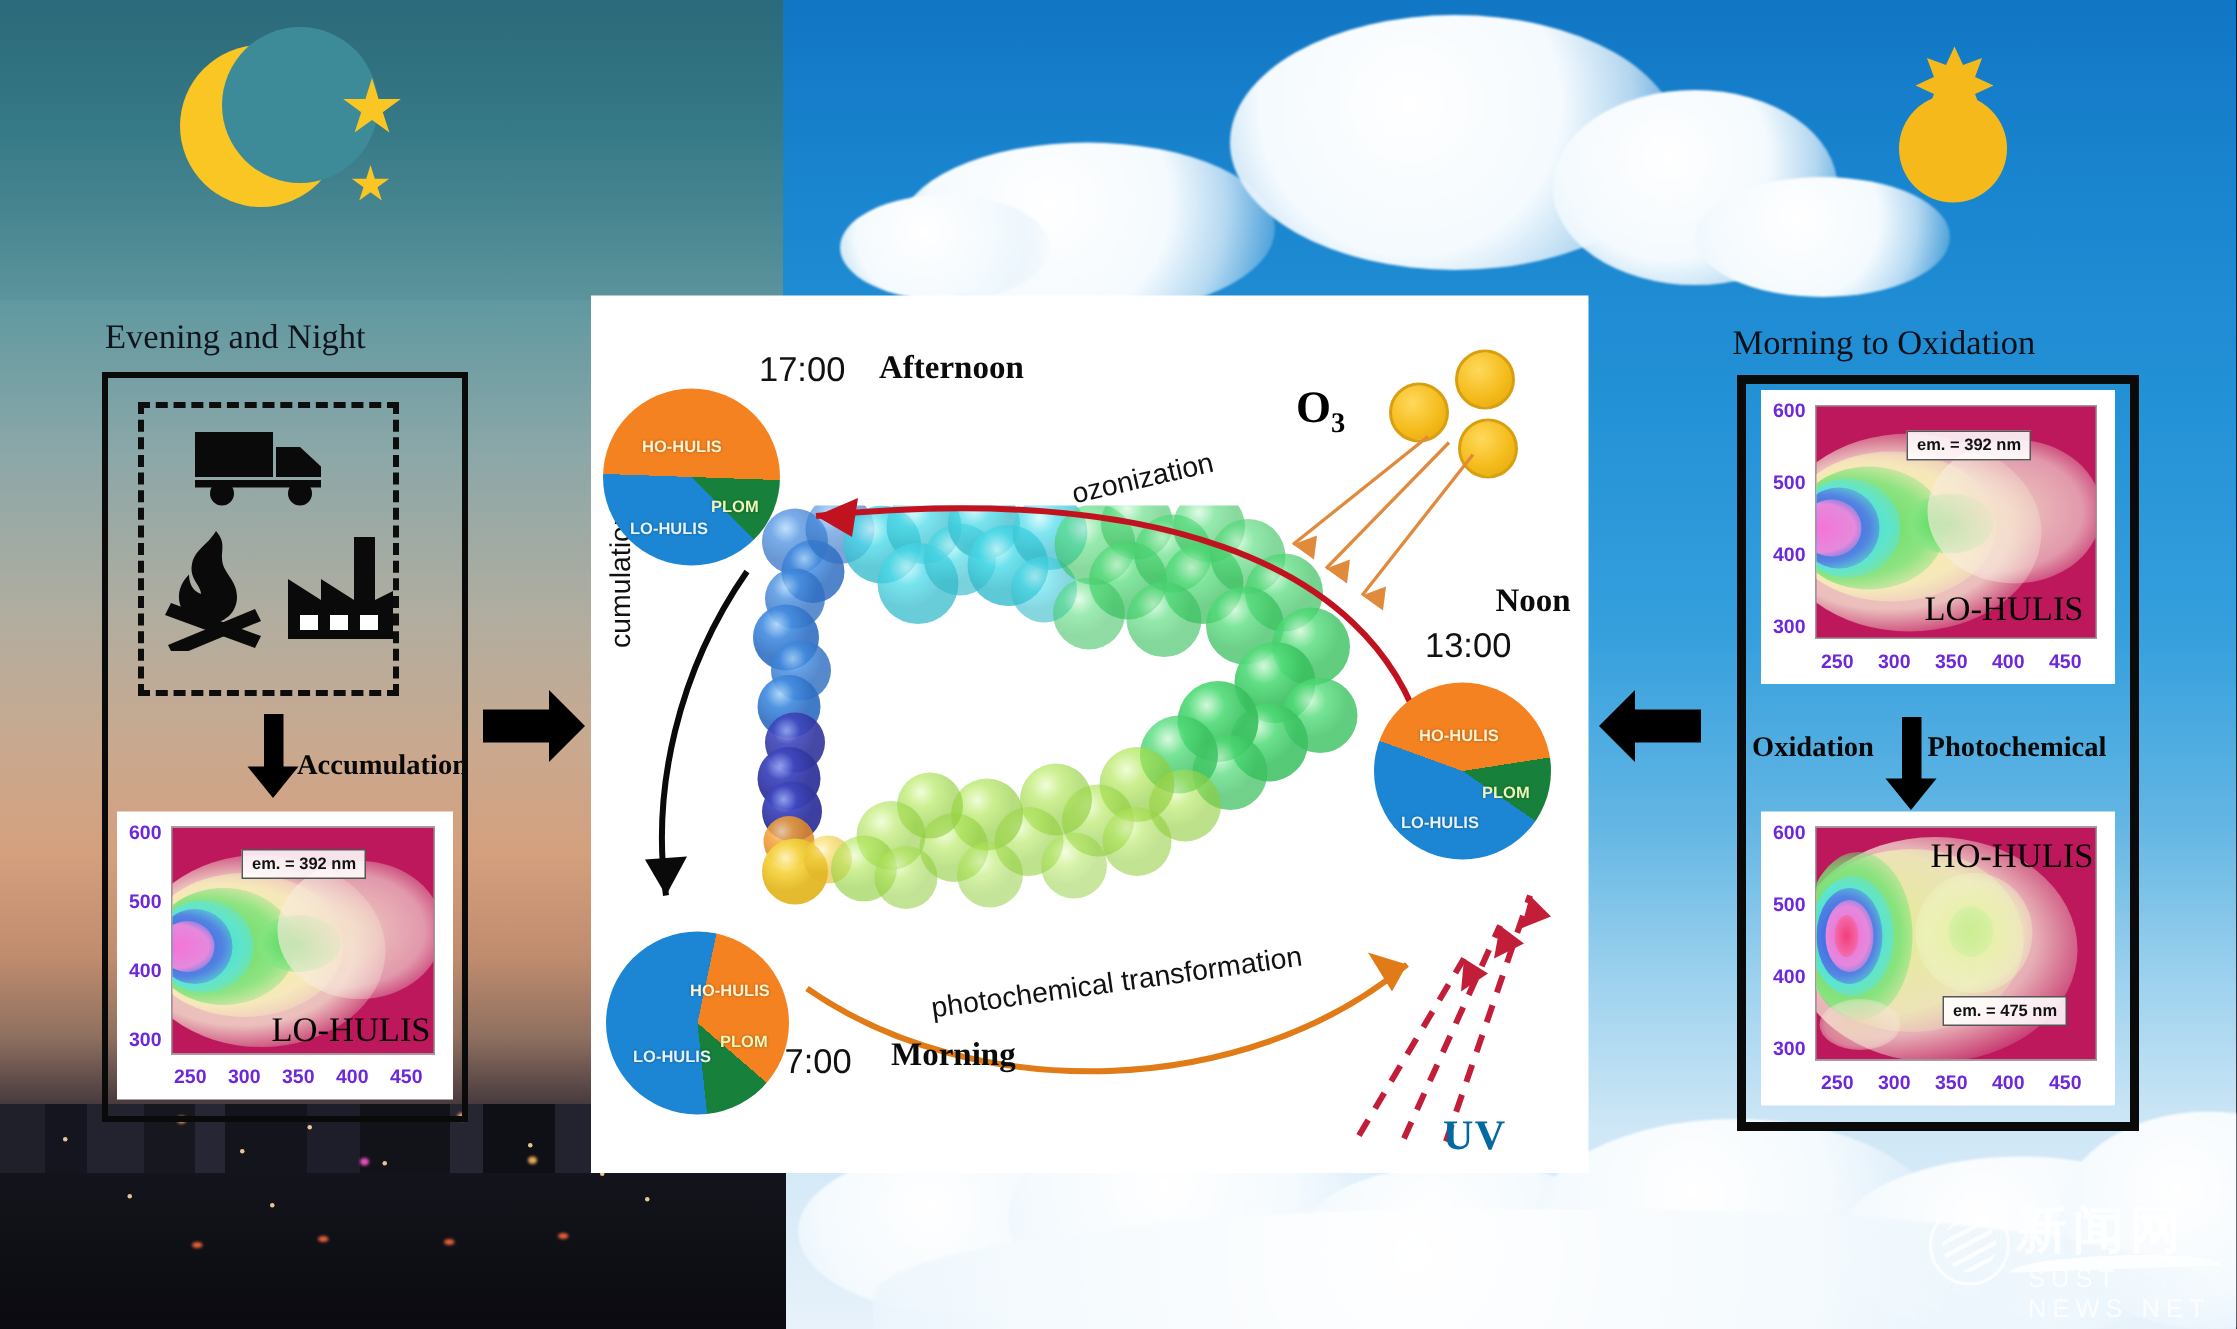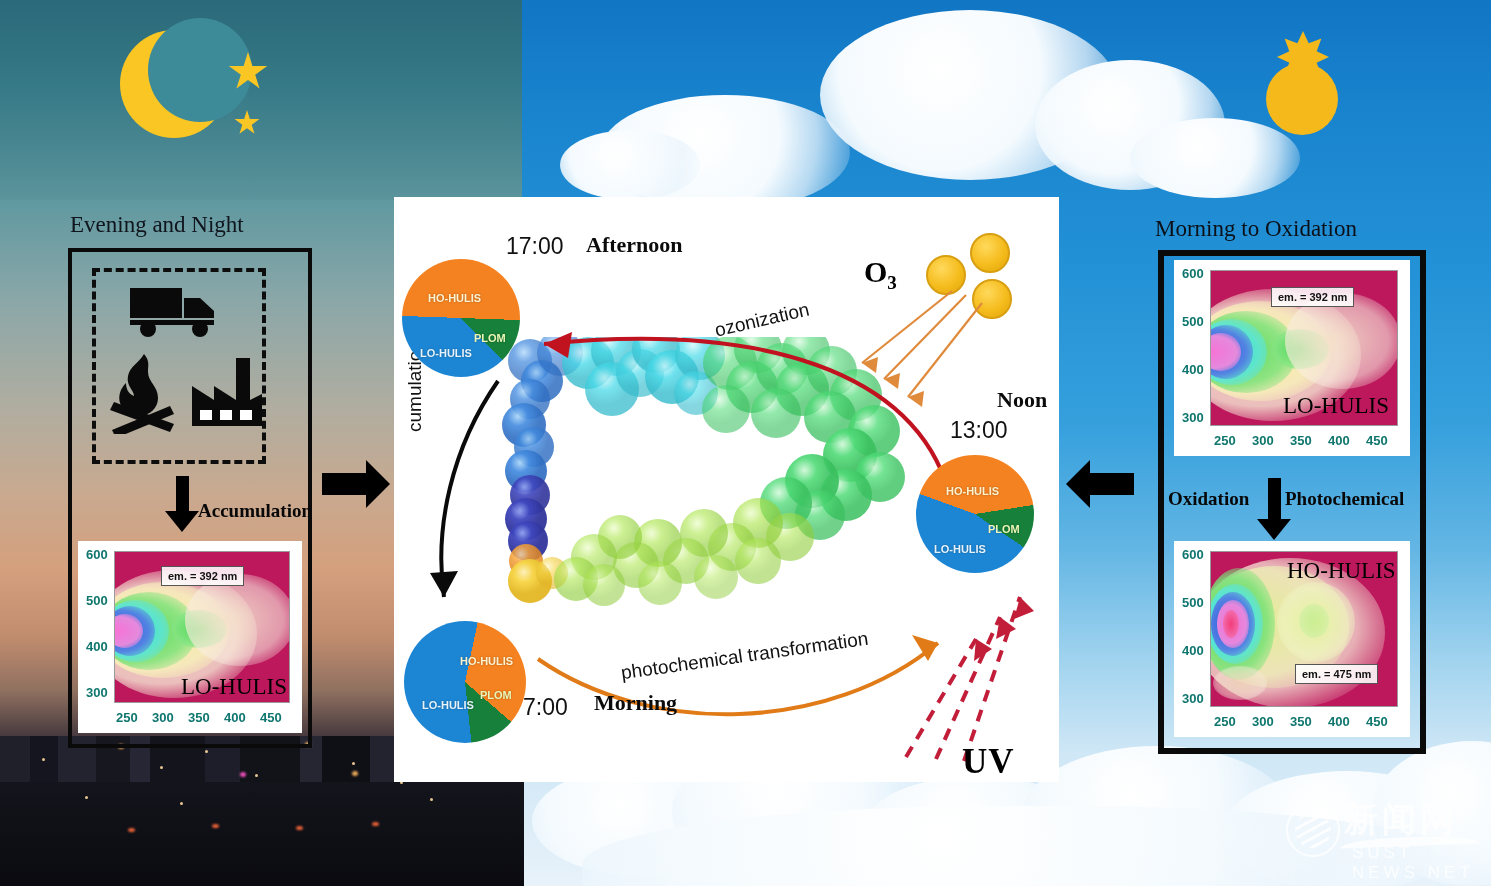--- a/index.html
+++ b/index.html
@@ -150,21 +150,21 @@
     position: absolute; background: #fff;
     padding: 6px 8px 6px 6px;
   }
   .eem-inner { position: relative; width: 100%; height: 100%; }
   .eem-plot {
     position: absolute; left: 30px; top: 4px; right: 4px; bottom: 24px;
     background: #be185d; border: 1px solid #9a9a9a; overflow: hidden;
   }
   .eem-ytick, .eem-xtick {
     position: absolute; font-family: "Liberation Sans", sans-serif;
-    font-weight: bold; color: #0f766e; white-space: nowrap;
+    font-weight: bold; color: #6d28d9; white-space: nowrap;
   }
   .blob { position: absolute; border-radius: 50%; }
   .eem-badge {
     position: absolute; border: 1px solid #555; background: rgba(255,255,255,.88);
     font-family: "Liberation Sans", sans-serif; font-weight: bold; color: #111;
     text-align: center; padding: 3px 6px; white-space: nowrap;
   }
   .eem-name {
     position: absolute; font-family: "Liberation Serif", serif;
     color: #000; white-space: nowrap;
@@ -199,21 +199,21 @@
     font-size: 19px; color: #111; white-space: nowrap;
   }
 
   .o3-lbl {
     position: absolute; font-family: "Liberation Serif", serif;
     font-weight: bold; font-size: 30px; color: #000;
   }
   .o3-lbl sub { font-size: 19px; }
   .uv-lbl {
     position: absolute; font-family: "Liberation Serif", serif;
-    font-weight: bold; font-size: 35px; color: #000000; letter-spacing: 1px;
+    font-weight: bold; font-size: 28px; color: #0369a1; letter-spacing: 1px;
   }
   .ozone-dot {
     position: absolute; border-radius: 50%;
     background: radial-gradient(circle at 38% 32%, #ffd95c 0%, #f5bc1d 55%, #e2a608 100%);
     border: 2px solid #d89f10;
   }
 
   
   .wm { position: absolute; left: 1282px; top: 795px; width: 200px; height: 80px; opacity: .82; }
   .wm-ring {

